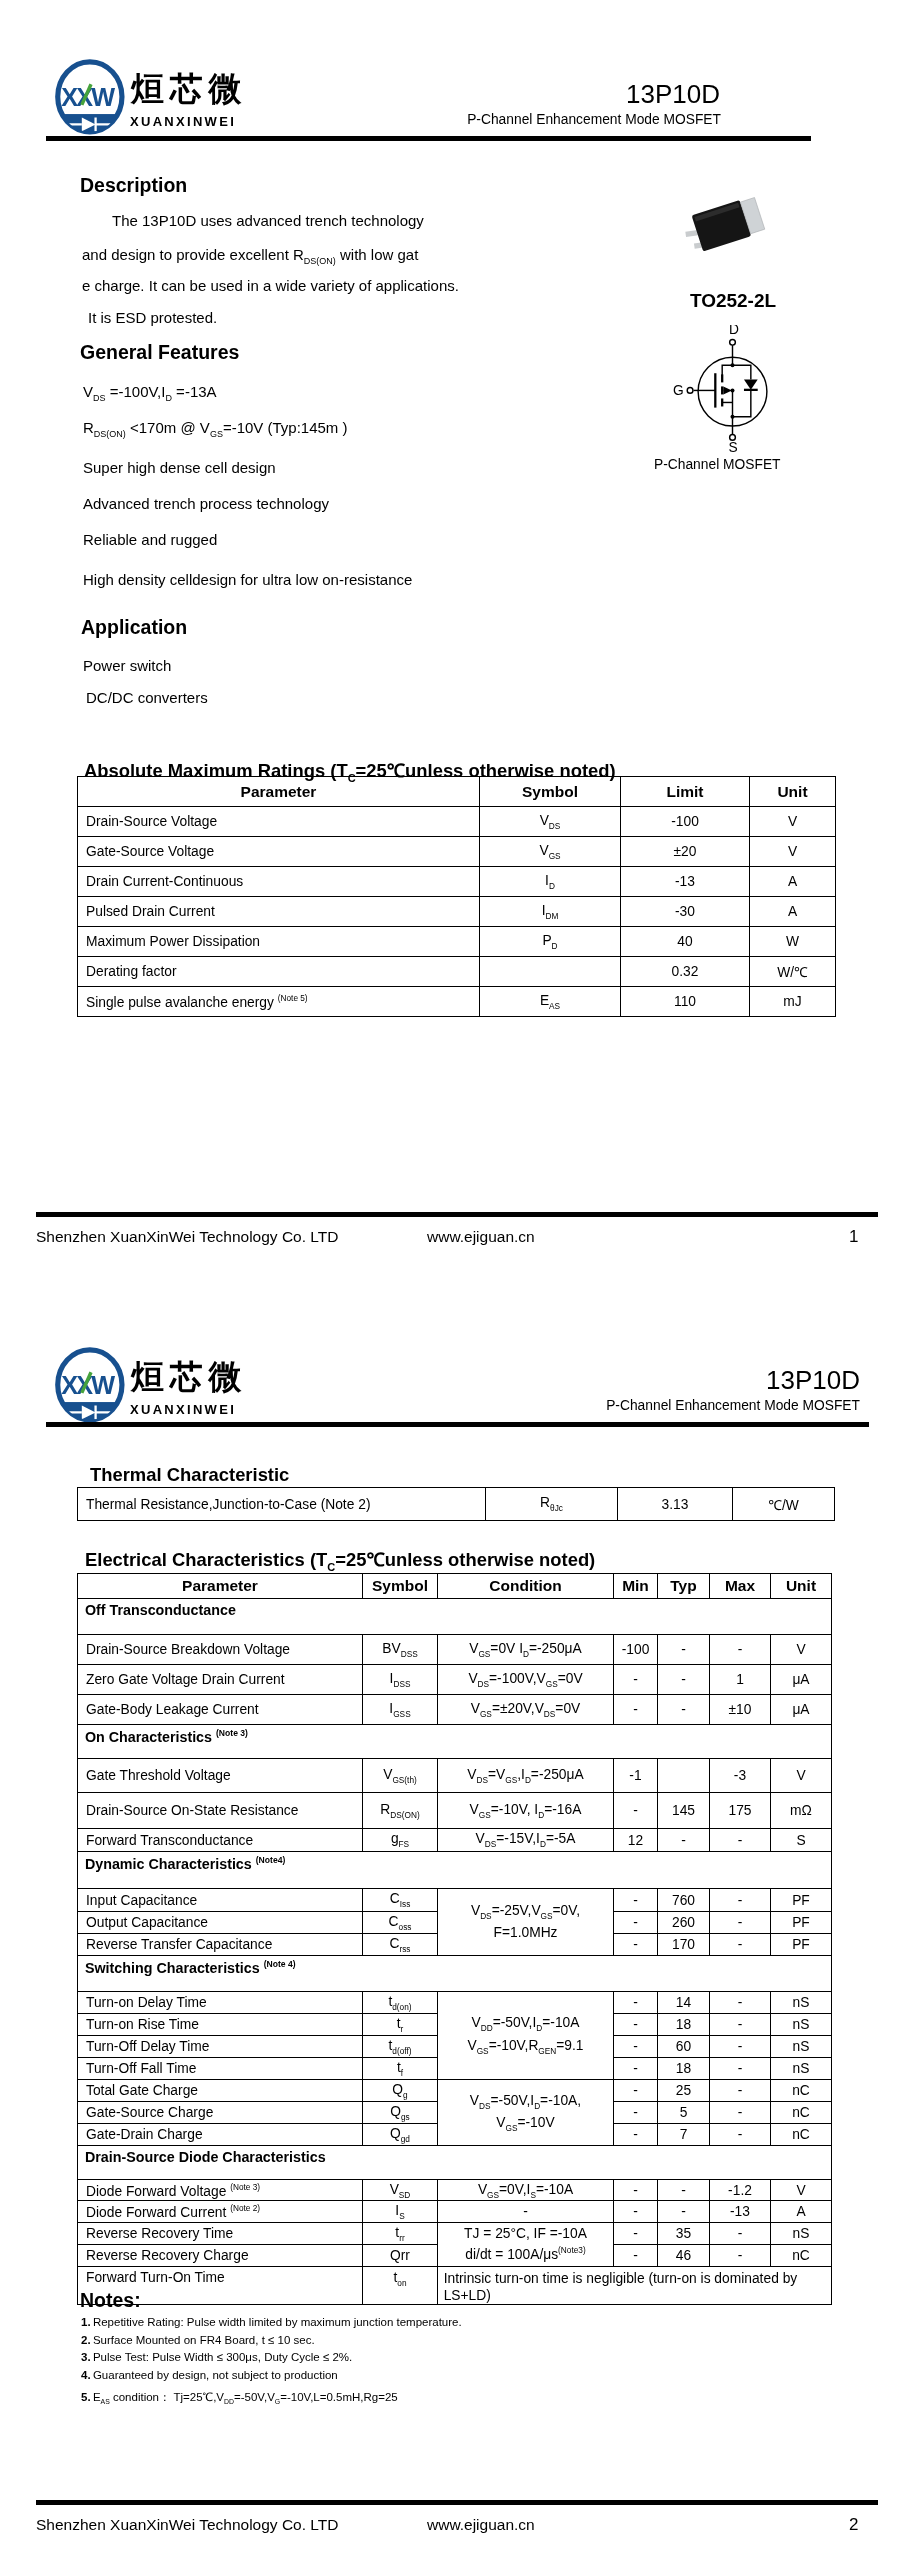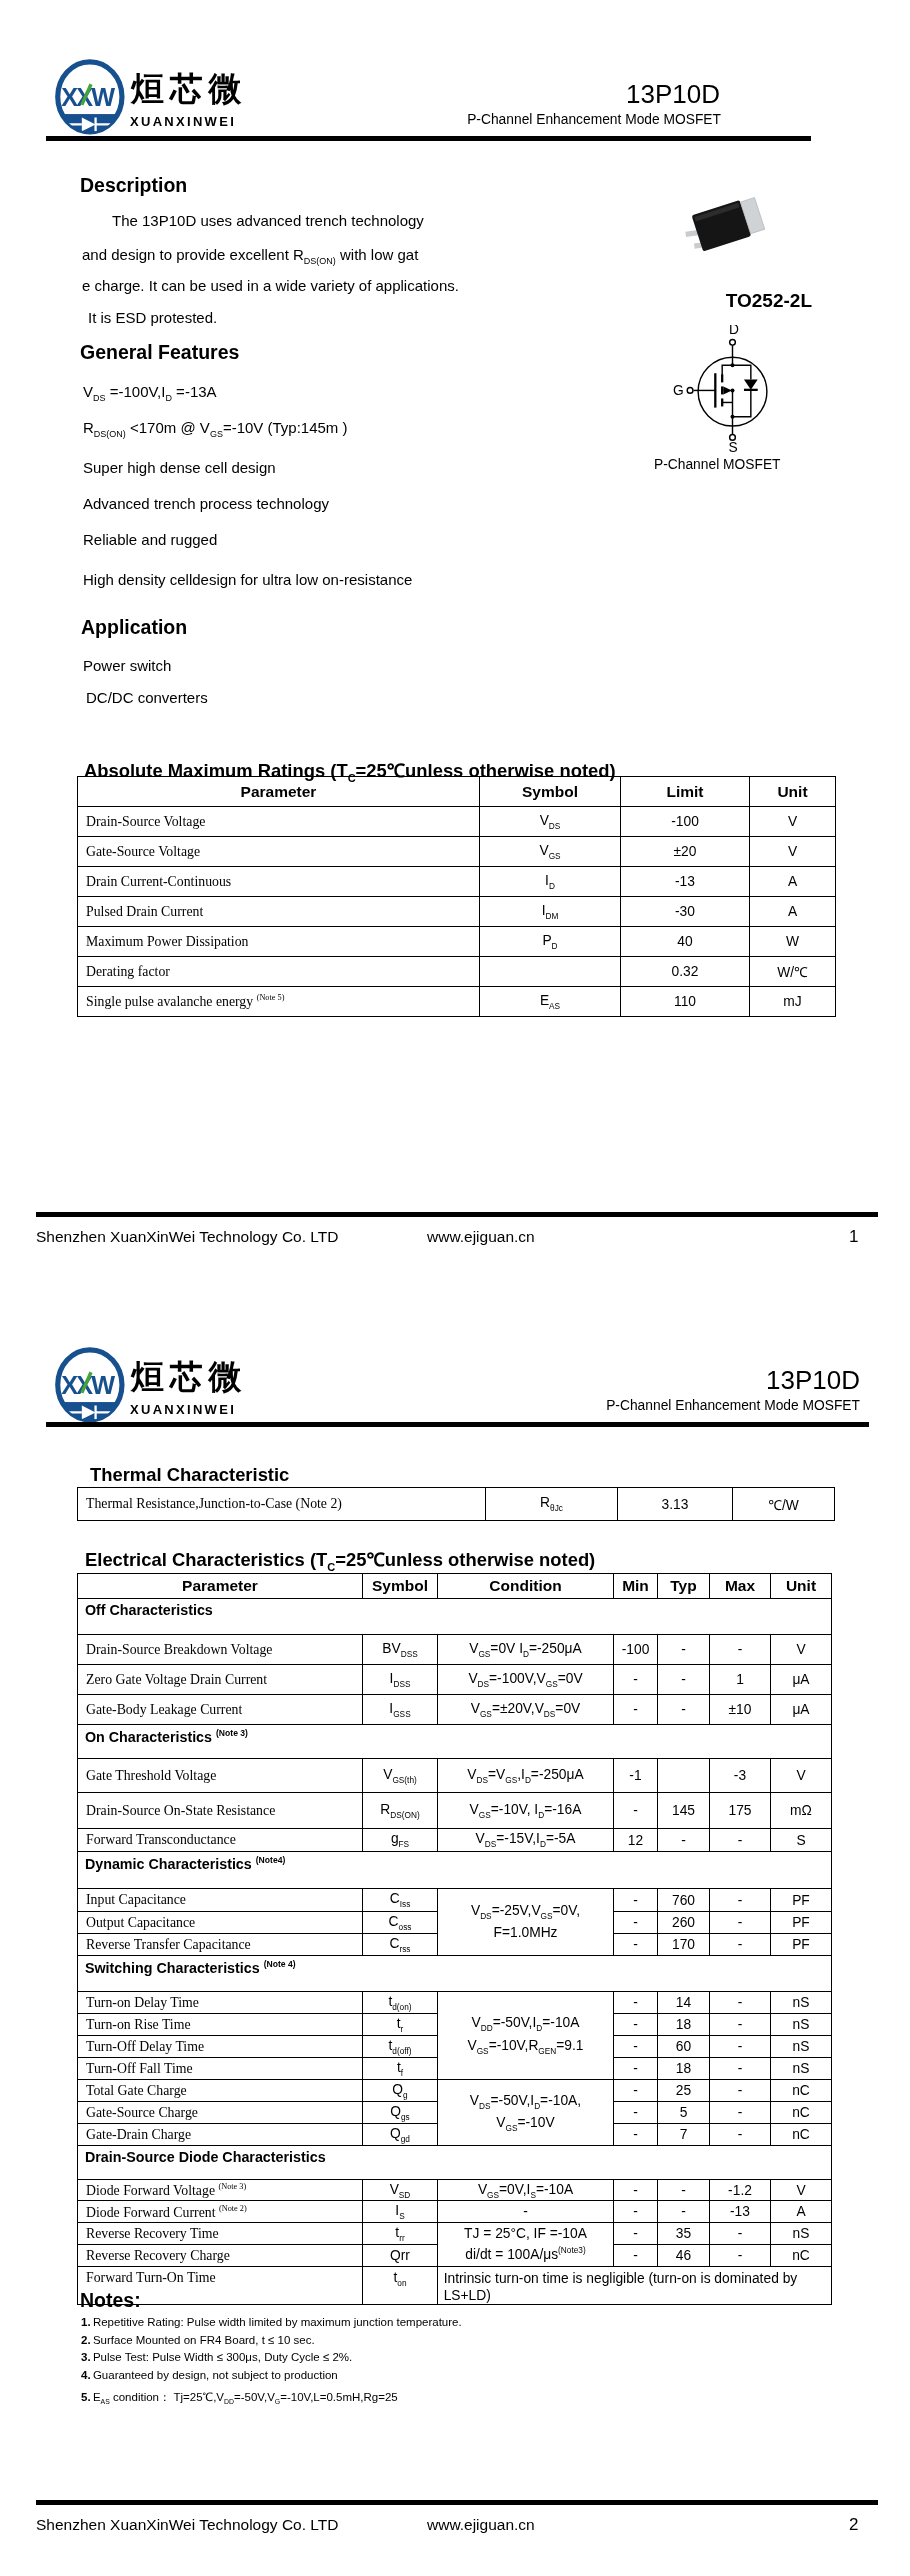--- a/index.html
+++ b/index.html
@@ -7,27 +7,27 @@
        font-family:"Liberation Sans",sans-serif;overflow:hidden;}
   .abs{position:absolute;white-space:nowrap;}
   .rule{position:absolute;background:#000;}
   .hd1{font-weight:bold;font-size:19.5px;}
   .hd2{font-weight:bold;font-size:18.4px;}
   .txt{font-size:15px;}
   .part{font-size:26px;}
   .subtitle{font-size:13.8px;}
   .brandcn{font-size:33px;font-weight:bold;letter-spacing:5.7px;}
   .branden{font-size:13px;letter-spacing:2.3px;font-weight:bold;}
-  .pkgname{font-weight:bold;font-size:19px;text-align:right;}
+  .pkgname{font-weight:bold;font-size:19px;text-align:center;}
   .cap{font-size:13.8px;text-align:left;}
   .tbl{border-collapse:collapse;table-layout:fixed;font-size:13.8px;}
   .tbl td,.tbl th{border:1.1px solid #000;padding:0 3.4px;overflow:hidden;}
   .tbl th{font-size:15.5px;font-weight:bold;text-align:center;}
   .c{text-align:center;}
-  .pl{padding-left:8px !important;text-align:left;font-family:Liberation Serif, serif;}
+  .pl{padding-left:8px !important;text-align:left;}
   .sect td{font-weight:bold;vertical-align:top;padding-top:2.9px;padding-left:6.9px;font-size:14.3px;text-align:left;}
   .cond{line-height:1.5;}
   sub{font-size:60%;} sup{font-size:60%;}
   .ftr{font-size:15.5px;}
   .pgnum{font-size:17px;}
   .note{font-size:11.5px;white-space:nowrap;margin-bottom:5.7px;}
   .note b{margin-right:2.3px;}
   .notes-title{font-weight:bold;font-size:19.5px;}
 </style>
 </head>
@@ -241,21 +241,21 @@
         <tr style="height:25px">
       <th>Parameter</th>
       <th>Symbol</th>
       <th>Condition</th>
       <th>Min</th>
       <th>Typ</th>
       <th>Max</th>
       <th>Unit</th>
     </tr>
     <tr class="sect" style="height:36px">
-      <td colspan="7">Off Characteristics</td>
+      <td colspan="7">Off Transconductance</td>
     </tr>
     <tr style="height:30px">
       <td class="pl">Drain-Source Breakdown Voltage</td>
       <td class="c">BV<sub>DSS</sub></td>
       <td class="c">V<sub>GS</sub>=0V I<sub>D</sub>=-250μA</td>
       <td class="c">-100</td>
       <td class="c">-</td>
       <td class="c">-</td>
       <td class="c">V</td>
     </tr>

